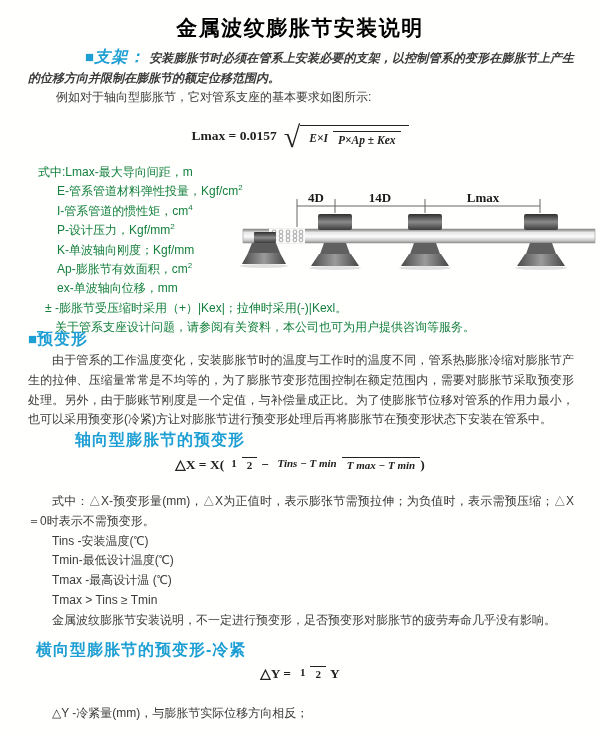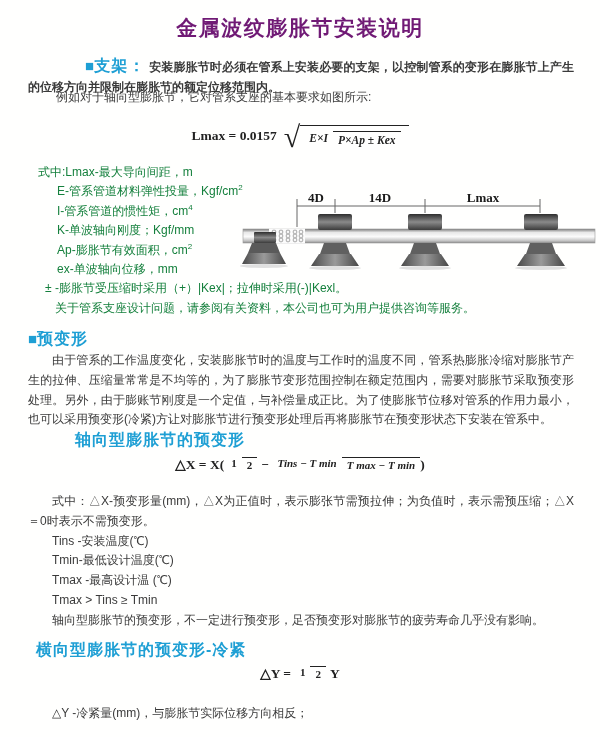--- a/index.html
+++ b/index.html
@@ -2,28 +2,28 @@
 <html><head>
 <meta charset="utf-8">
 <style>
   html,body{margin:0;padding:0;}
   body{
     width:600px;height:737px;position:relative;background:#fffffe;
     font-family:"Liberation Sans",sans-serif;color:#333;overflow:hidden;
   }
   .page-title{
     position:absolute;top:14px;left:0;width:600px;text-align:center;
-    font-size:21px;font-weight:bold;color:#701a75;letter-spacing:1.5px;
+    font-size:21px;font-weight:bold;color:#000000;letter-spacing:1.5px;
   }
   .para{font-size:12px;line-height:19.8px;text-align:justify;color:#3a3a3a;}
   .sect-marker{color:#1e9fd4;font-size:15px;}
   .sect-head{color:#1e9fd4;font-size:16px;font-weight:bold;letter-spacing:1px;}
   .sub-head{color:#1e9fd4;font-size:16px;font-weight:bold;letter-spacing:1px;position:absolute;}
   
-  .s1-para{position:absolute;left:28px;width:546px;top:56px;text-indent:57px;font-weight:bold;}
+  .s1-para{position:absolute;left:28px;width:546px;top:47px;text-indent:57px;font-weight:bold;font-style:italic;}
   .s1-example{position:absolute;left:56px;top:89px;font-size:12px;color:#3a3a3a;}
   
   .formula1{position:absolute;left:0;width:600px;top:119px;display:flex;justify-content:center;
     font-family:"Liberation Serif",serif;color:#222;}
   .f1-lhs{font-size:13.5px;font-weight:bold;padding-top:9px;}
   .sqrt{display:inline-flex;margin-left:7px;align-items:flex-start;}
   .sqrt-sign{font-size:30px;line-height:1;font-weight:normal;transform:translateY(3px);}
   .sqrt-body{border-top:1.6px solid #222;padding:2px 8px 0 4px;margin-top:6px;}
   .frac{display:inline-flex;align-items:center;
     font-size:11.5px;font-style:italic;font-weight:bold;line-height:1.25;}
@@ -81,20 +81,21 @@
         <span class="fden">P×Ap ± Kex</span>
       </span>
     </span>
   </span>
 </div>
 
 <div class="defs">
   <div class="row first"><span>式中:Lmax-最大导向间距，m</span><sup></sup></div>
   <div class="row"><span>E-管系管道材料弹性投量，Kgf/cm</span><sup>2</sup></div>
   <div class="row"><span>I-管系管道的惯性矩，cm</span><sup>4</sup></div>
+  <div class="row"><span>P-设计压力，Kgf/mm</span><sup>2</sup></div>
   <div class="row"><span>K-单波轴向刚度；Kgf/mm</span><sup></sup></div>
   <div class="row"><span>Ap-膨胀节有效面积，cm</span><sup>2</sup></div>
   <div class="row"><span>ex-单波轴向位移，mm</span><sup></sup></div>
   <div class="row pm"><span>± -膨胀节受压缩时采用（+）|Kex|；拉伸时采用(-)|Kexl。</span><sup></sup></div>
   <div class="row svc"><span>关于管系支座设计问题，请参阅有关资料，本公司也可为用户提供咨询等服务。</span><sup></sup></div>
 </div>
 
 <svg class="diagram" width="358" height="104" viewBox="0 0 358 104">
   <defs>
     <linearGradient id="pipeGrad" x1="0" y1="0" x2="0" y2="1">
@@ -197,21 +198,21 @@
   </span>
   <span class="f2-paren">)</span>
 </div>
 
 <div class="para axial-body">
   <p class="ind">式中：△X-预变形量(mm)，△X为正值时，表示膨张节需预拉伸；为负值时，表示需预压缩；△X＝0时表示不需预变形。</p>
   <p class="ind">Tins -安装温度(℃)</p>
   <p class="ind">Tmin-最低设计温度(℃)</p>
   <p class="ind">Tmax -最高设计温 (℃)</p>
   <p class="ind">Tmax &gt; Tins ≥ Tmin</p>
-  <p class="ind">轴向型膨胀节的预变形，不一定进行预变形，足否预变形对膨胀节的疲劳寿命几乎没有影响。</p>
+  <p class="ind">金属波纹膨胀节安装说明，不一定进行预变形，足否预变形对膨胀节的疲劳寿命几乎没有影响。</p>
 </div>
 
 <div class="sub-head lateral-head">横向型膨胀节的预变形-冷紧</div>
 
 <div class="formula3">
   <span class="f3-lhs">△Y =</span>
   <span class="frac">
     <span class="fnum">1</span>
     <span class="fden">2</span>
   </span>

